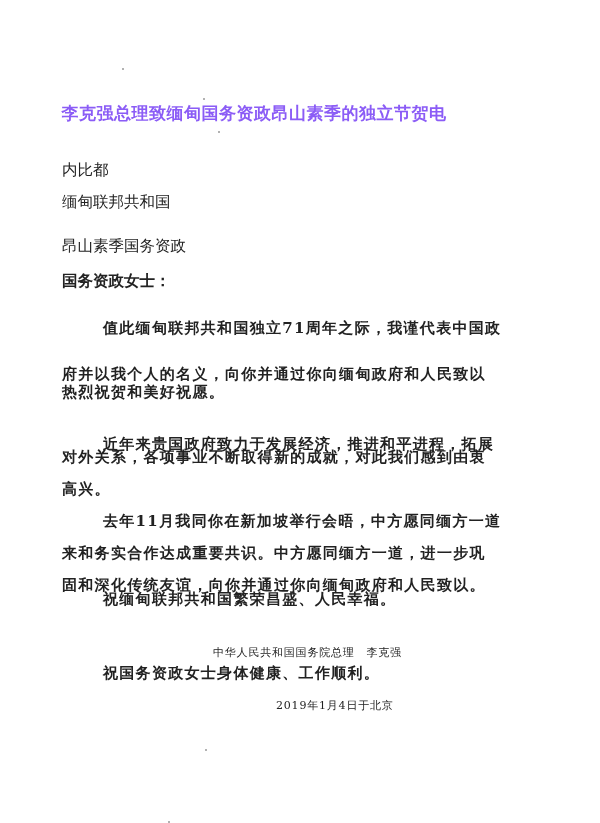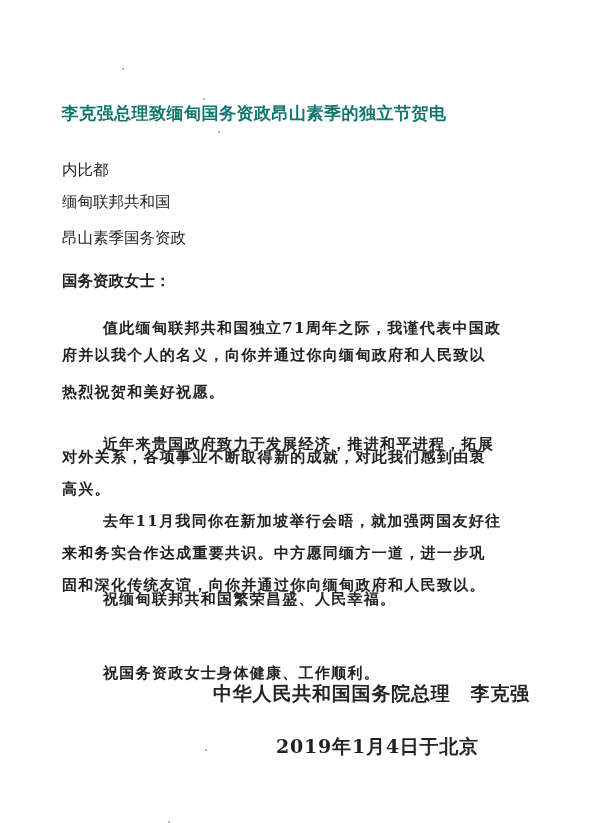--- a/index.html
+++ b/index.html
@@ -4,48 +4,48 @@
 <style>
   html, body { margin: 0; padding: 0; }
   body {
     width: 600px; height: 823px; background: #ffffff; position: relative;
     overflow: hidden; color: #1a1a1a;
     font-family: "DejaVu Serif", "Liberation Serif", serif;
   }
   .title {
     position: absolute; left: 0; width: 508px; top: 102px; text-align: center;
     font-family: "DejaVu Sans", "Liberation Sans", sans-serif;
-    font-weight: bold; font-size: 17px; letter-spacing: 0.5px; color: #0f766e;
+    font-weight: bold; font-size: 17px; letter-spacing: 0.5px; color: #8b5cf6;
   }
   .addr { position: absolute; left: 62px; font-size: 15.5px; font-weight: normal; color:#222; }
   .salute { position: absolute; left: 62px; top: 271px; font-size: 15.5px; font-weight: bold; color:#222;text-align:center; }
   .line { position: absolute; left: 62px; font-size: 15px; font-weight: bold; white-space: nowrap; color:#222; letter-spacing: 1.3px; margin-top: 16px; }
   .indent { left: 103px; }
-  .sign { position: absolute; font-size: 19px; font-weight: bold; white-space: nowrap; color:#222; letter-spacing: 0.8px; margin-top: 36px;}
+  .sign { position: absolute; font-size: 11px; font-weight: normal; white-space: nowrap; color:#222; letter-spacing: 0.8px;}
   .speck { position:absolute; width:2px; height:2px; background:#999; border-radius:1px; }
 </style>
 </head>
 <body>
 
 <div>
   <div class="title">李克强总理致缅甸国务资政昂山素季的独立节贺电</div>
 
   <div class="addr" style="top:160px">内比都</div>
   <div class="addr" style="top:192px">缅甸联邦共和国</div>
-  <div class="addr" style="top:228px">昂山素季国务资政</div>
+  <div class="addr" style="top:236px">昂山素季国务资政</div>
 
   <div class="salute">国务资政女士：</div>
 
   <div class="line indent" style="top:303px">值此缅甸联邦共和国独立71周年之际，我谨代表中国政</div>
-  <div class="line" style="top:330px">府并以我个人的名义，向你并通过你向缅甸政府和人民致以</div>
+  <div class="line" style="top:349px">府并以我个人的名义，向你并通过你向缅甸政府和人民致以</div>
   <div class="line" style="top:367px">热烈祝贺和美好祝愿。</div>
   <div class="line indent" style="top:419px">近年来贵国政府致力于发展经济，推进和平进程，拓展</div>
   <div class="line" style="top:432px">对外关系，各项事业不断取得新的成就，对此我们感到由衷</div>
   <div class="line" style="top:464px">高兴。</div>
-  <div class="line indent" style="top:496px">去年11月我同你在新加坡举行会晤，就加强两国友好往</div>
+  <div class="line indent" style="top:496px">去年11月我同你在新加坡举行会晤，中方愿同缅方一道</div>
   <div class="line" style="top:528px">来和务实合作达成重要共识。中方愿同缅方一道，进一步巩</div>
   <div class="line" style="top:560px">固和深化传统友谊，向你并通过你向缅甸政府和人民致以。</div>
   <div class="line indent" style="top:574px">祝缅甸联邦共和国繁荣昌盛、人民幸福。</div>
   <div class="line indent" style="top:648px">祝国务资政女士身体健康、工作顺利。</div>
 
   <div class="sign" style="left:213px; top:645px">中华人民共和国国务院总理　李克强</div>
   <div class="sign" style="left:276px; top:698px">2019年1月4日于北京</div>
 
   <div class="speck" style="left:122px;top:68px"></div>
   <div class="speck" style="left:203px;top:98px"></div>

